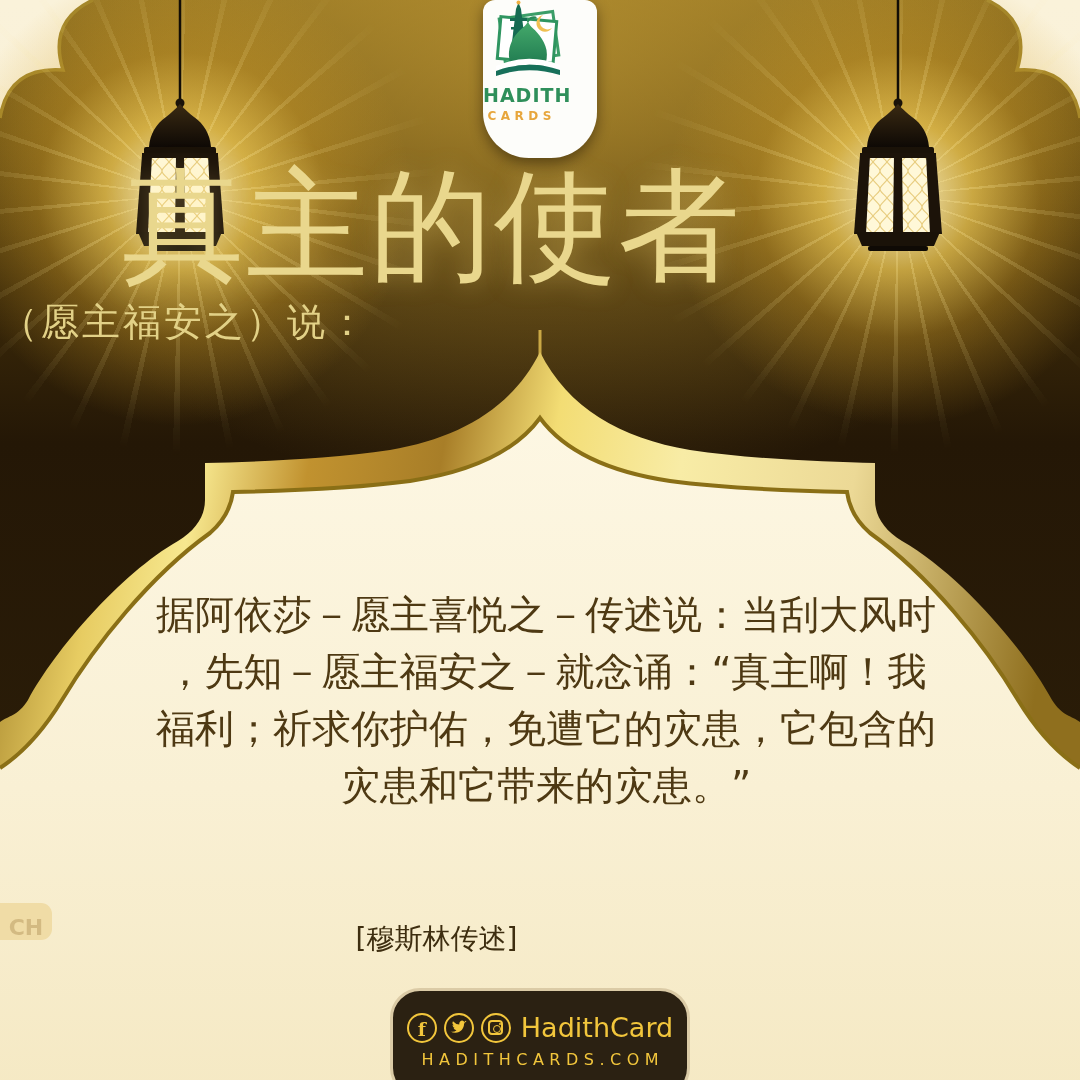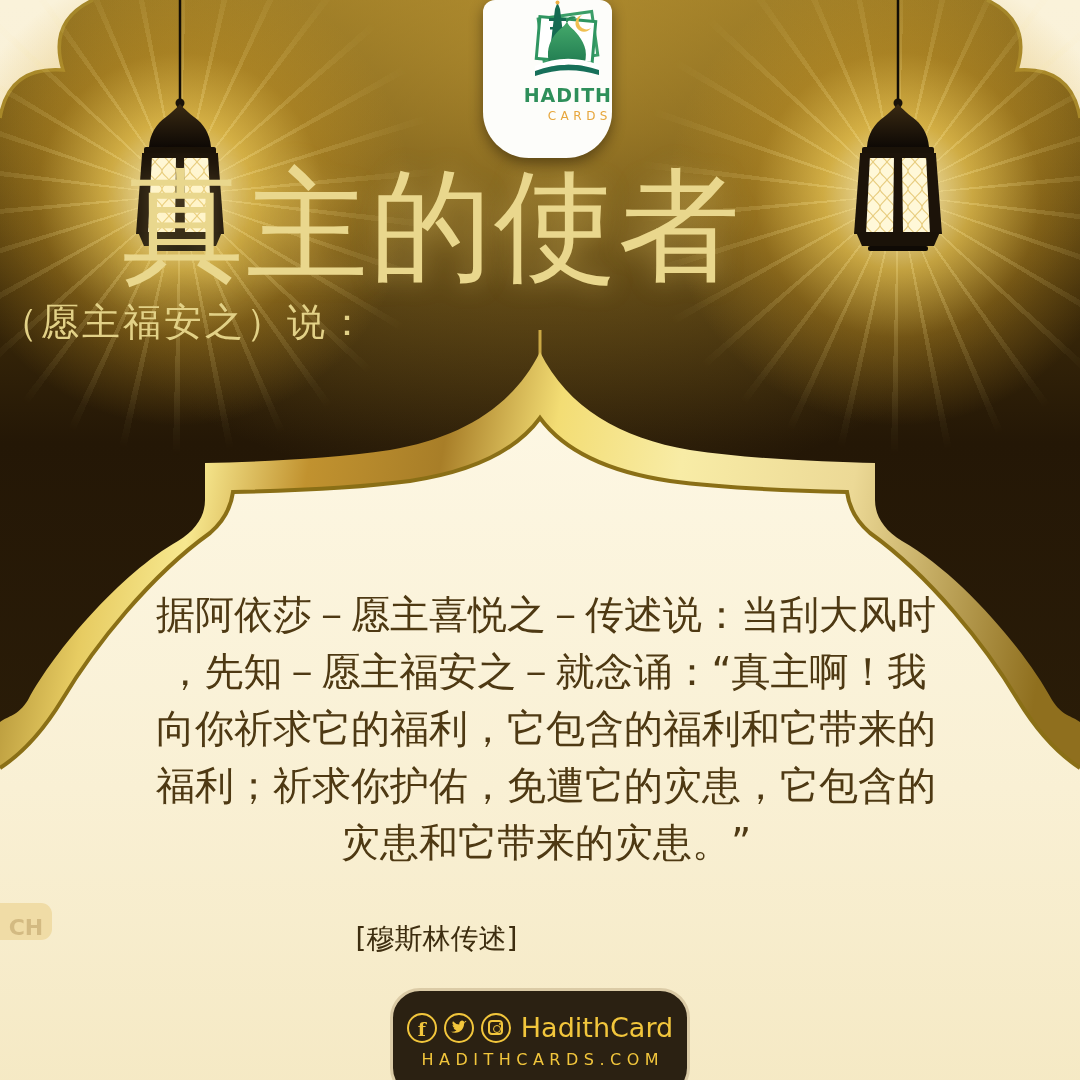--- a/index.html
+++ b/index.html
@@ -18,27 +18,27 @@
   }
   .rays{
     width:560px;height:560px;border-radius:50%;
     background:repeating-conic-gradient(rgba(255,236,160,.30) 0deg 1.6deg,rgba(255,236,160,0) 1.6deg 12deg);
     -webkit-mask:radial-gradient(circle,#000 8%,rgba(0,0,0,.55) 34%,transparent 66%);
     mask:radial-gradient(circle,#000 8%,rgba(0,0,0,.55) 34%,transparent 66%);
     transform:translate(-50%,-50%);
   }
   
   .logo-badge{
-    left:483px;top:0;width:129px;height:158px;background:#fdfdfa;
+    left:483px;top:0;width:114px;height:158px;background:#fdfdfa;
     border-radius:12px 12px 46px 46px;
     box-shadow:0 5px 14px rgba(20,12,0,.45);
-    display:flex;flex-direction:column;align-items:flex-end;
+    display:flex;flex-direction:column;align-items:flex-start;
   }
   .logo-word{font-weight:bold;font-size:19px;letter-spacing:1px;color:#2e8f5a;margin-top:2px;}
-  .logo-sub{font-size:12px;letter-spacing:4.5px;color:#e7a63c;font-weight:normal;margin-top:3px;text-indent:4.5px;}
+  .logo-sub{font-size:12px;letter-spacing:4.5px;color:#e7a63c;font-weight:bold;margin-top:3px;text-indent:4.5px;}
   
   .title{
     left:0;top:158px;width:864px;text-align:center;
     font-size:122px;line-height:1.12;font-weight:500;color:#e9d78d;
     text-shadow:0 0 26px rgba(255,226,130,.35);
     letter-spacing:2px;white-space:nowrap;
   }
   .subtitle{
     left:0;top:297px;width:1080px;text-align:left;
     font-size:38px;color:#e2d187;letter-spacing:3px;white-space:nowrap;
@@ -206,21 +206,20 @@
       <path d="M 13 66 Q 45 52 77 65 L 77 70 Q 45 59 13 71 Z" fill="#ffffff"></path>
       <path d="M 13 71 Q 45 59 77 70 L 77 75 Q 45 65 13 76 Z" fill="#17705a"></path>
     </svg>
     <div class="logo-word">HADITH</div>
     <div class="logo-sub">CARDS</div>
   </div>
 
   <div class="abs hadith">
     <div>据阿依莎－愿主喜悦之－传述说：当刮大风时</div>
     <div>，先知－愿主福安之－就念诵：“真主啊！我</div>
-    <div>向你祈求它的福利，它包含的福利和它带来的</div>
     <div>福利；祈求你护佑，免遭它的灾患，它包含的</div>
     <div>灾患和它带来的灾患。”</div>
   </div>
 
   <div class="abs attribution">[穆斯林传述]</div>
 
   <div class="abs ch-tab">
     <span>CH</span>
   </div>
 

